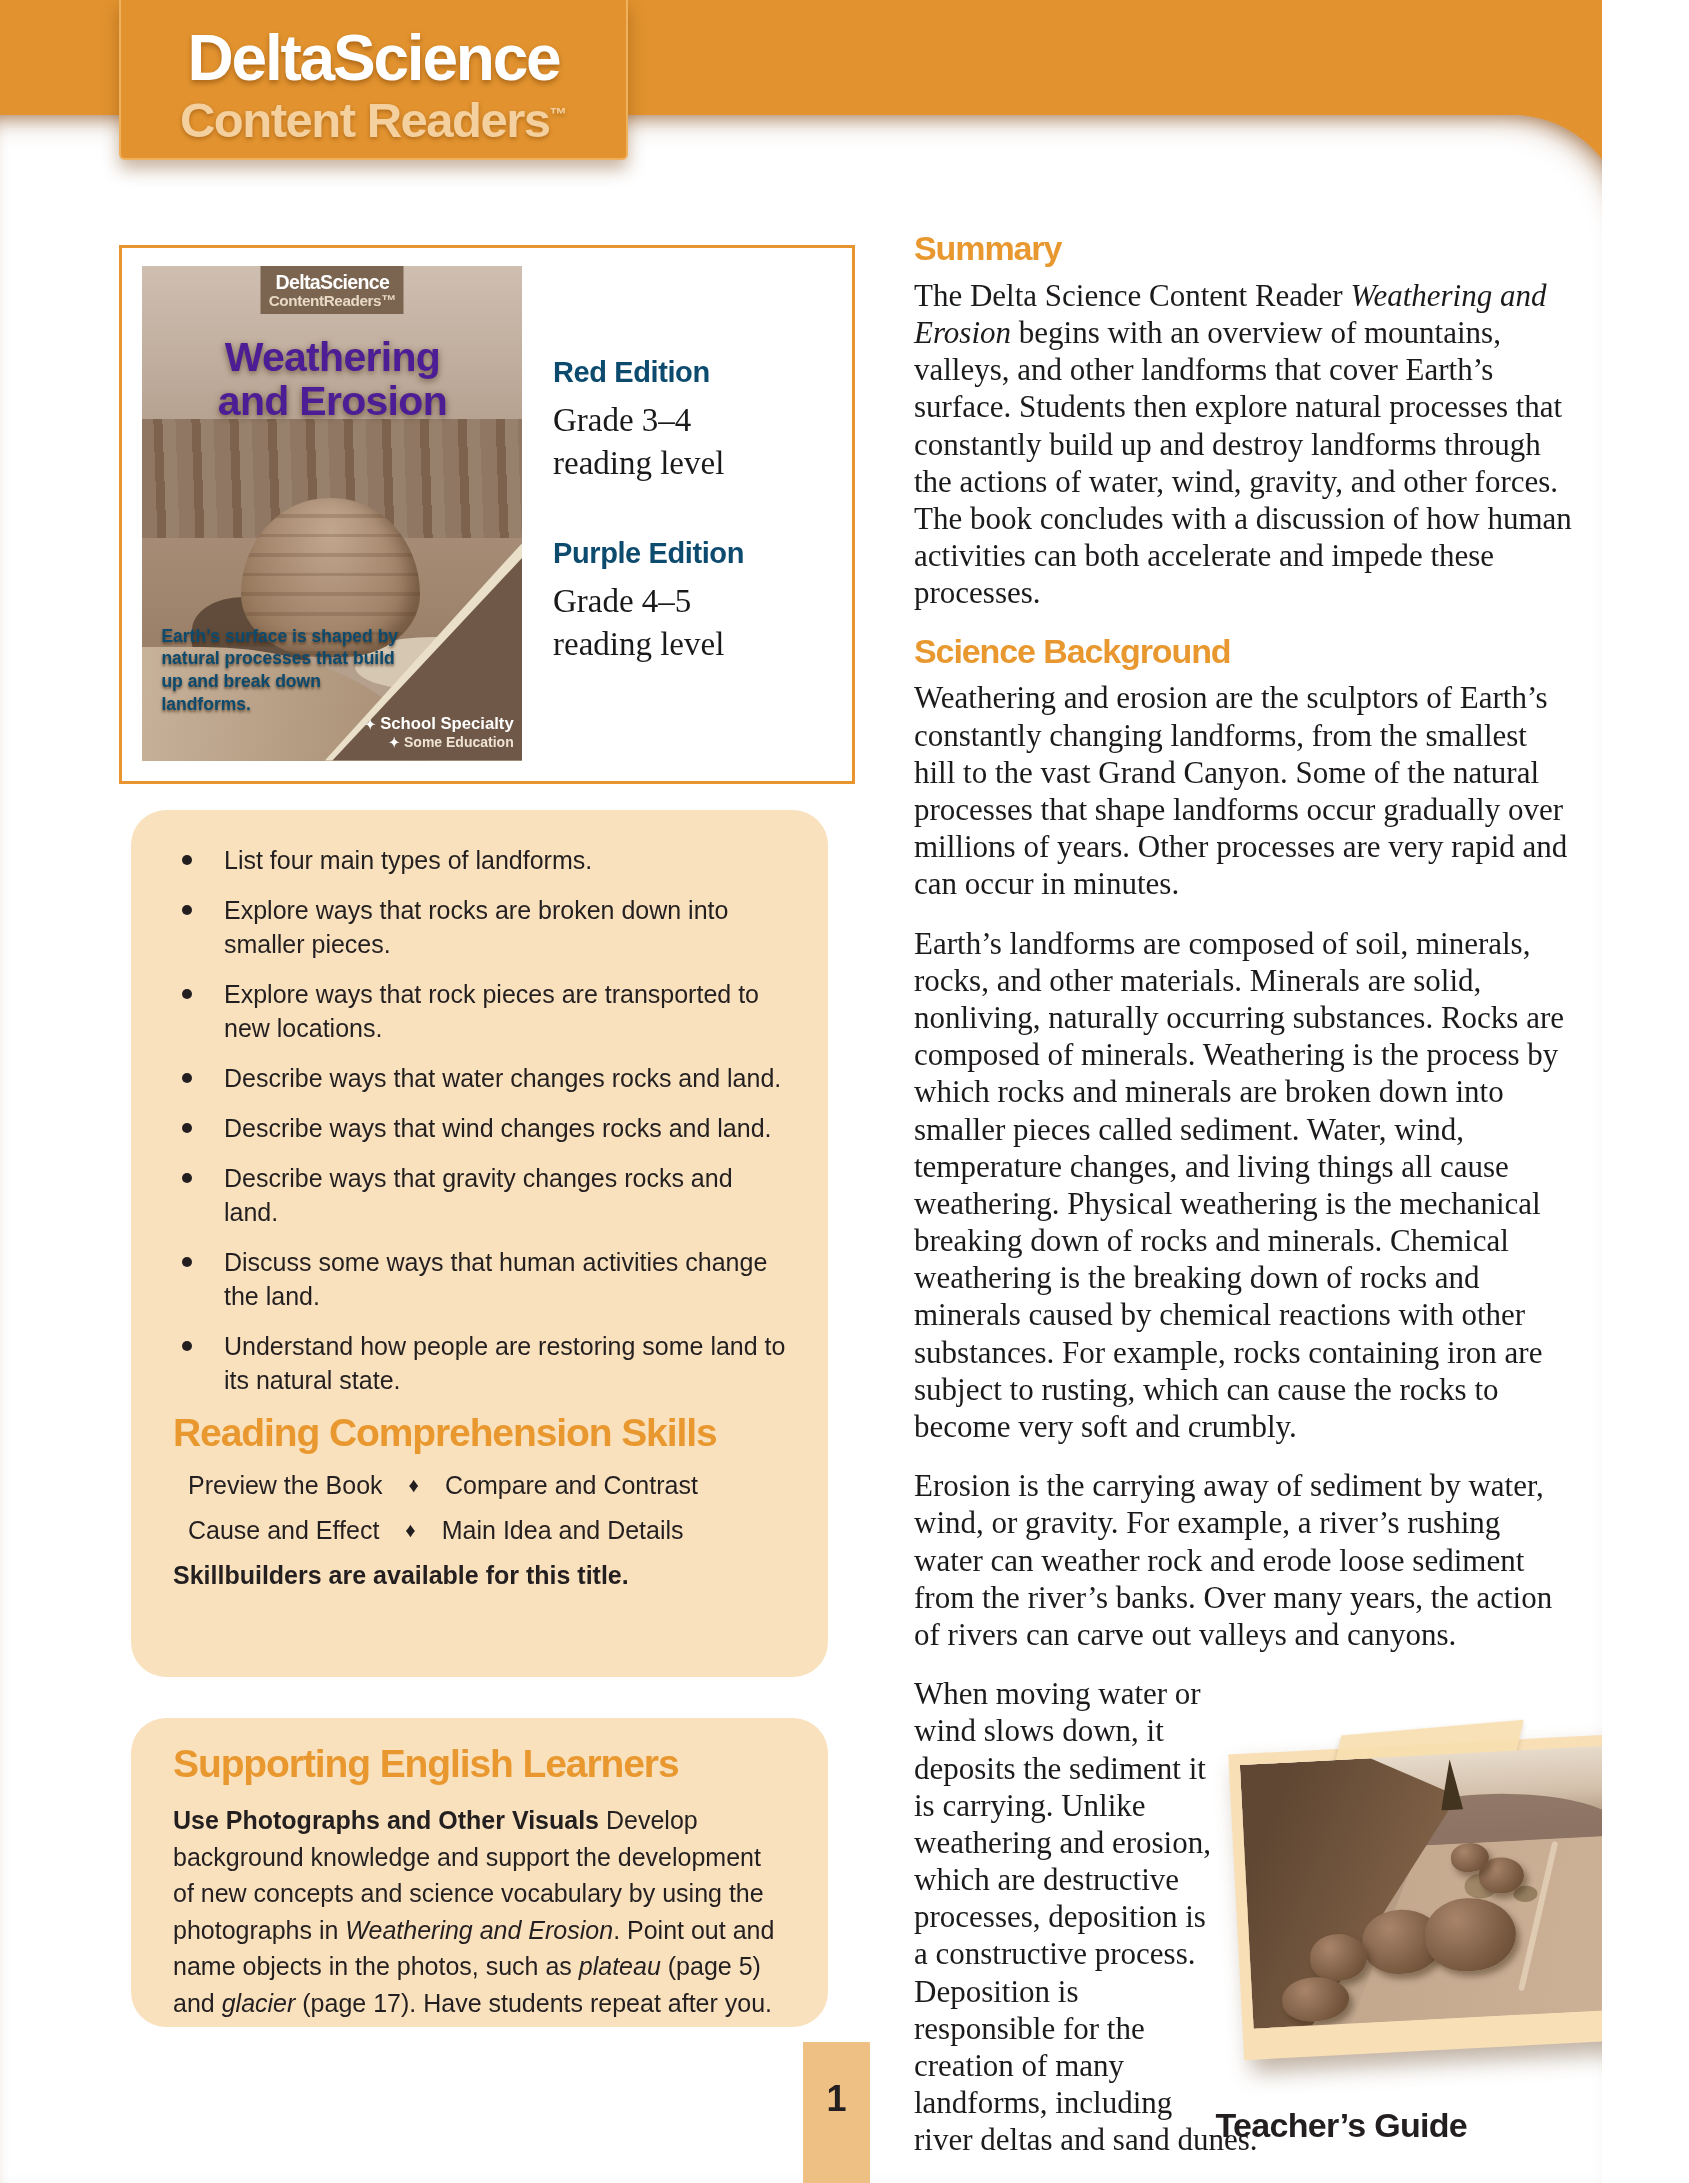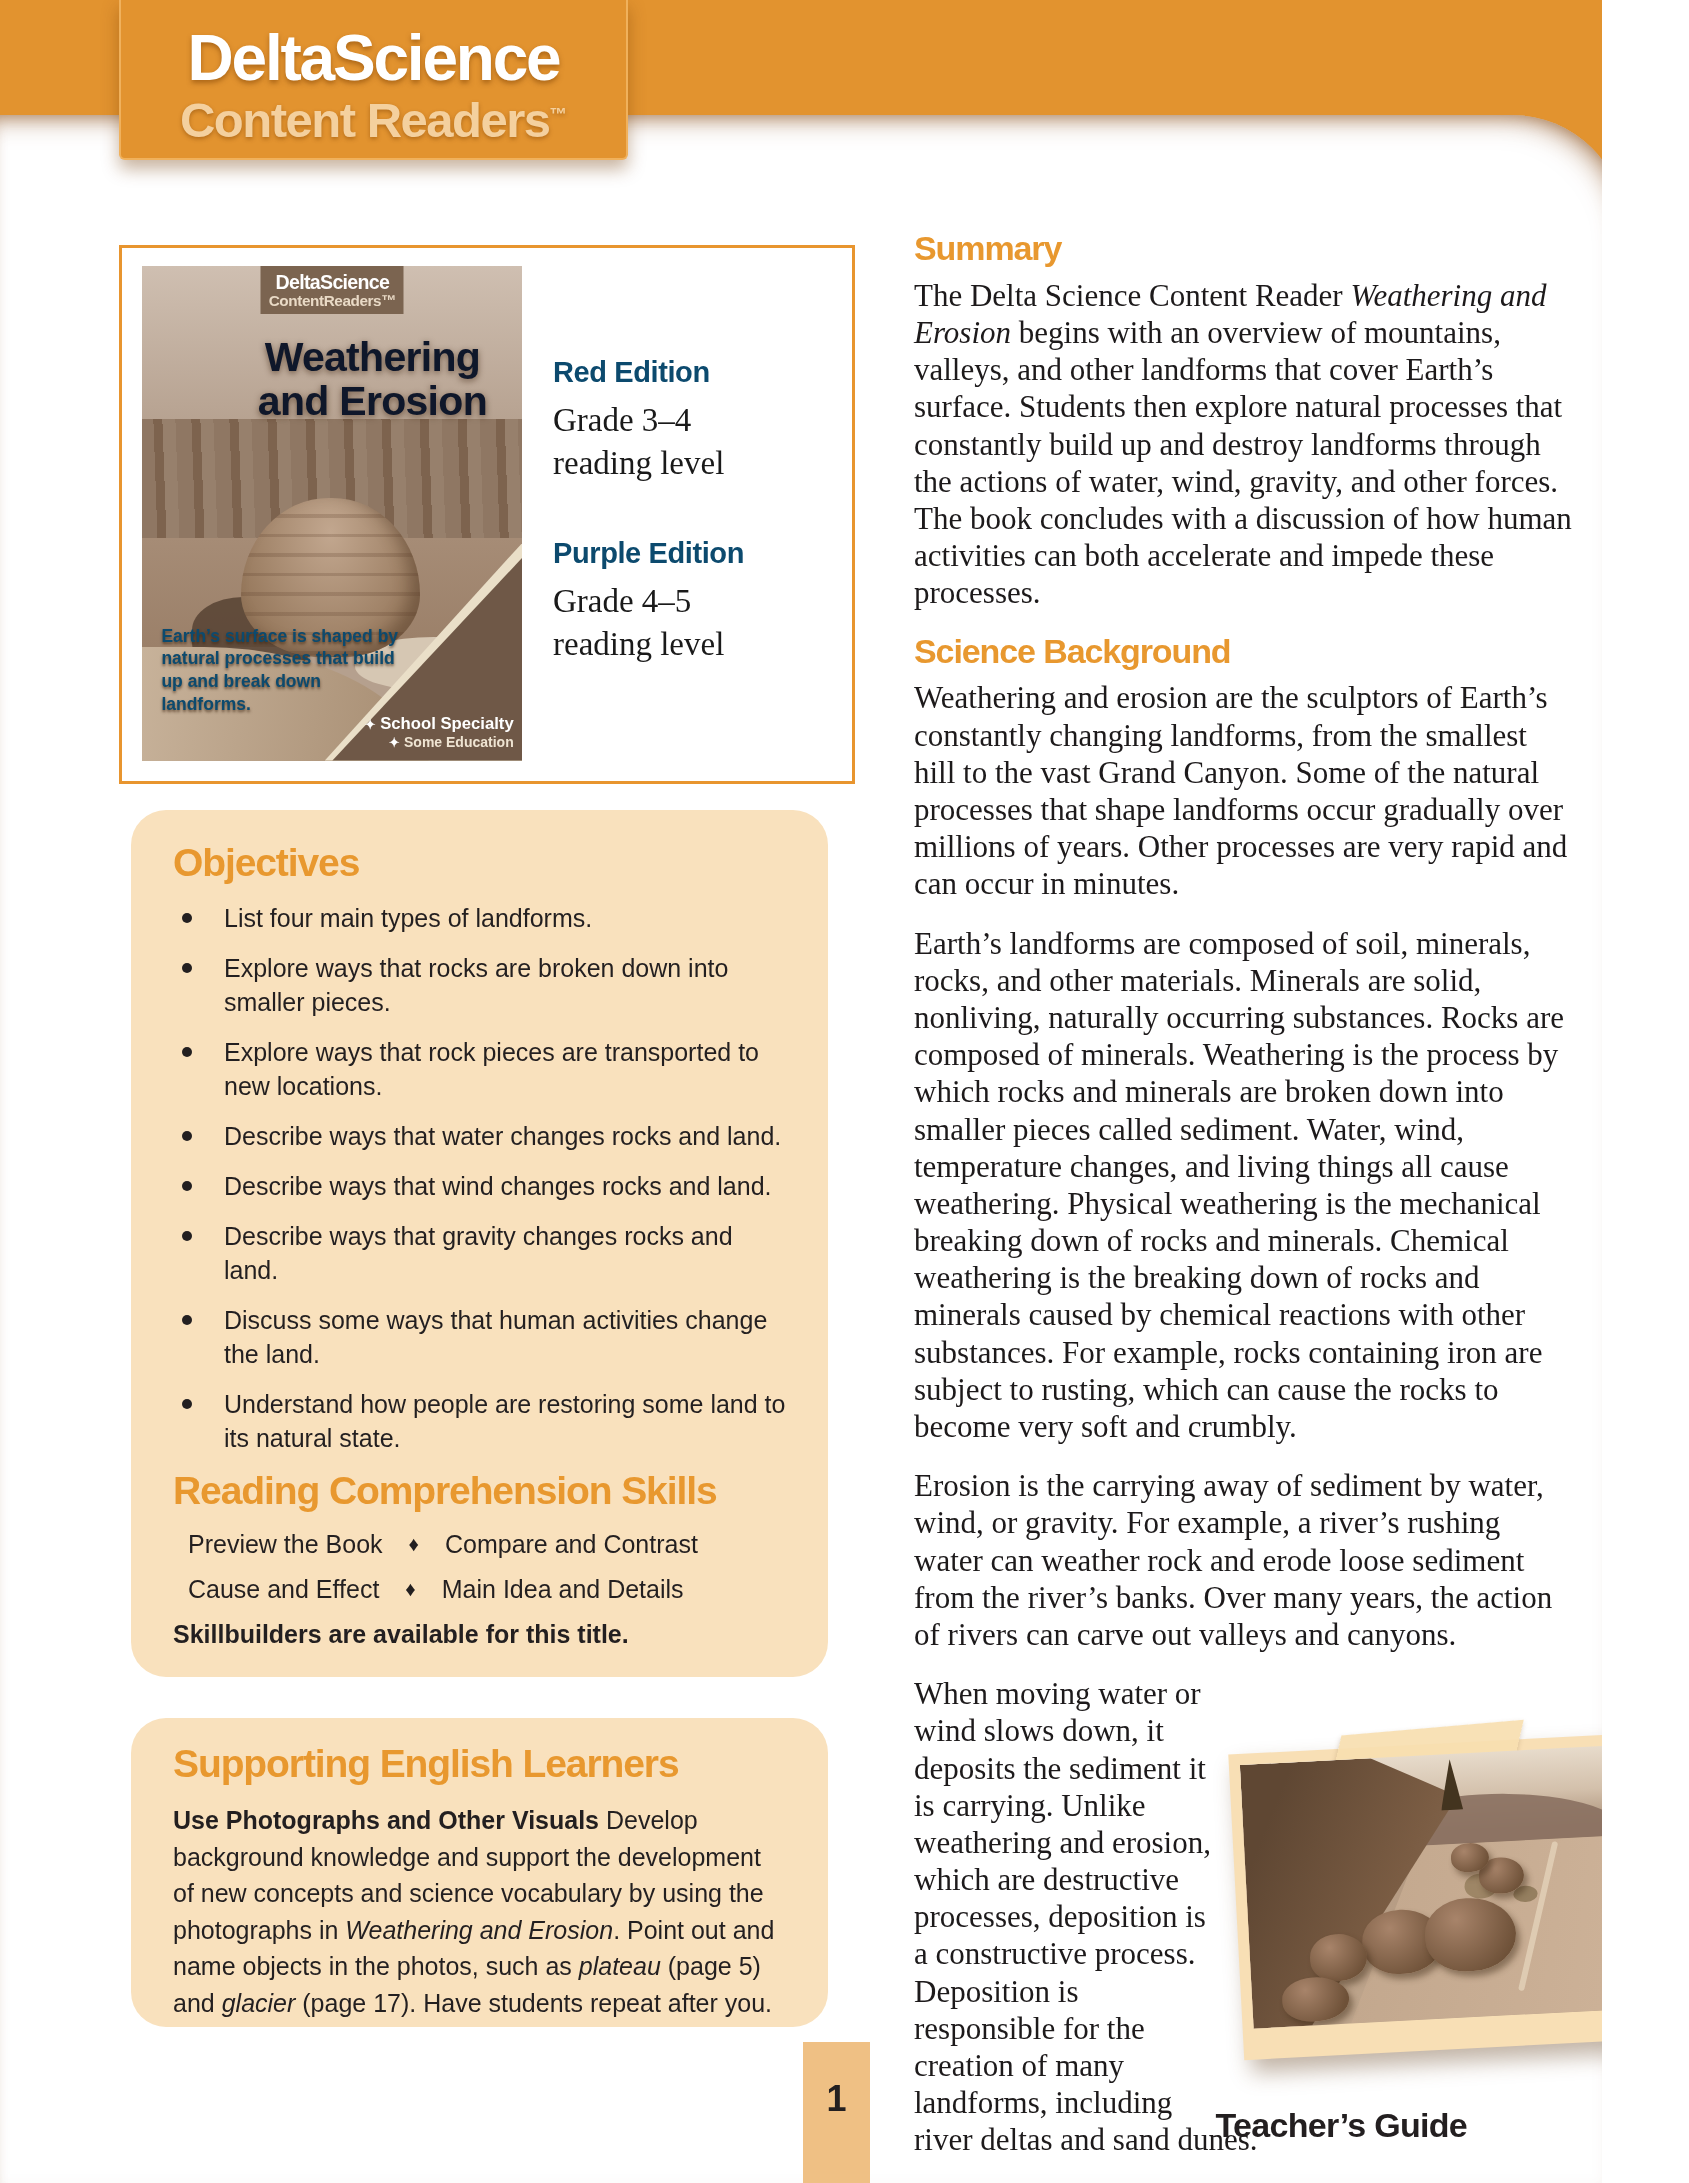--- a/index.html
+++ b/index.html
@@ -33,22 +33,22 @@
   .cv-dome::after{content:"";position:absolute;inset:0;border-radius:inherit;
            background:repeating-linear-gradient(180deg,transparent 0 16px,rgba(90,60,40,.22) 16px 19.6px);}
   .cv-water{position:absolute;left:56%;top:75%;width:46%;height:11%;background:#D6C7B3;border-radius:45%;}
   .cv-dark{position:absolute;left:13%;top:67%;width:32%;height:16%;background:#564233;border-radius:42%;opacity:.85;}
   .cv-ledge{position:absolute;left:-4%;top:77%;width:80%;height:27%;
             background:linear-gradient(100deg,#C9B49C,#A58B70);border-radius:0 75% 0 0/0 100% 0 0;}
   .cv-plate{position:absolute;left:50%;top:0;transform:translateX(-50%);width:143px;height:48px;
             background:#7B6450;text-align:center;padding-top:6.5px;box-sizing:border-box;}
   .cv-plate-l1{font-size:19.6px;font-weight:bold;color:#fff;line-height:1.05;letter-spacing:-0.7px;}
   .cv-plate-l2{font-size:15.3px;font-weight:bold;color:#E9DAC6;line-height:1.1;letter-spacing:-0.4px;}
-  .cv-title{position:absolute;left:0;top:69px;width:100%;text-align:center;color:#0f172a;font-weight:bold;
-            font-size:41px;line-height:1.08;letter-spacing:-0.7px;text-shadow:0 2.2px 6.5px rgba(60,35,15,.6);padding-left:40px;}
+  .cv-title{position:absolute;left:0;top:69px;width:100%;text-align:center;color:#4c1d95;font-weight:bold;
+            font-size:41px;line-height:1.08;letter-spacing:-0.7px;text-shadow:0 2.2px 6.5px rgba(60,35,15,.6);}
   .cv-caption{position:absolute;left:19px;bottom:45px;width:240px;color:#0c4a6e;font-weight:bold;font-size:17.5px;
               line-height:1.3;text-shadow:0 1.5px 2.9px rgba(60,35,15,.7);}
   .cv-corner-edge{position:absolute;right:0;bottom:0;width:52%;height:44%;background:#EADFC8;
               clip-path:polygon(100% 0,100% 100%,0 100%);}
   .cv-corner{position:absolute;right:0;bottom:0;width:50%;height:41%;background:#6F5847;
               clip-path:polygon(100% 0,100% 100%,0 100%);}
   .cv-pub{position:absolute;right:8.7px;bottom:10.2px;text-align:right;color:#fff;}
   .cv-pub-l1{font-size:16.7px;font-weight:bold;}
   .cv-pub-l2{font-size:14px;font-weight:bold;color:#EFE4D2;}
   .pub-glyph{font-size:13px;margin-right:4.4px;color:#fff;}
@@ -157,21 +157,20 @@
       </div>
       <div class="edition">
         <div class="ed-name">Purple Edition</div>
         <div class="ed-grade">Grade 4–5</div>
         <div class="ed-level">reading level</div>
       </div>
     </div>
   </div>
 
   <div class="panel obj-box">
-    <h2 class="panel-h">Objectives</h2>
     <ul class="obj-list">
       <li>List four main types of landforms.</li>
       <li>Explore ways that rocks are broken down into smaller pieces.</li>
       <li>Explore ways that rock pieces are transported to new locations.</li>
       <li>Describe ways that water changes rocks and land.</li>
       <li>Describe ways that wind changes rocks and land.</li>
       <li>Describe ways that gravity changes rocks and land.</li>
       <li>Discuss some ways that human activities change the land.</li>
       <li>Understand how people are restoring some land to its natural state.</li>
     </ul>

